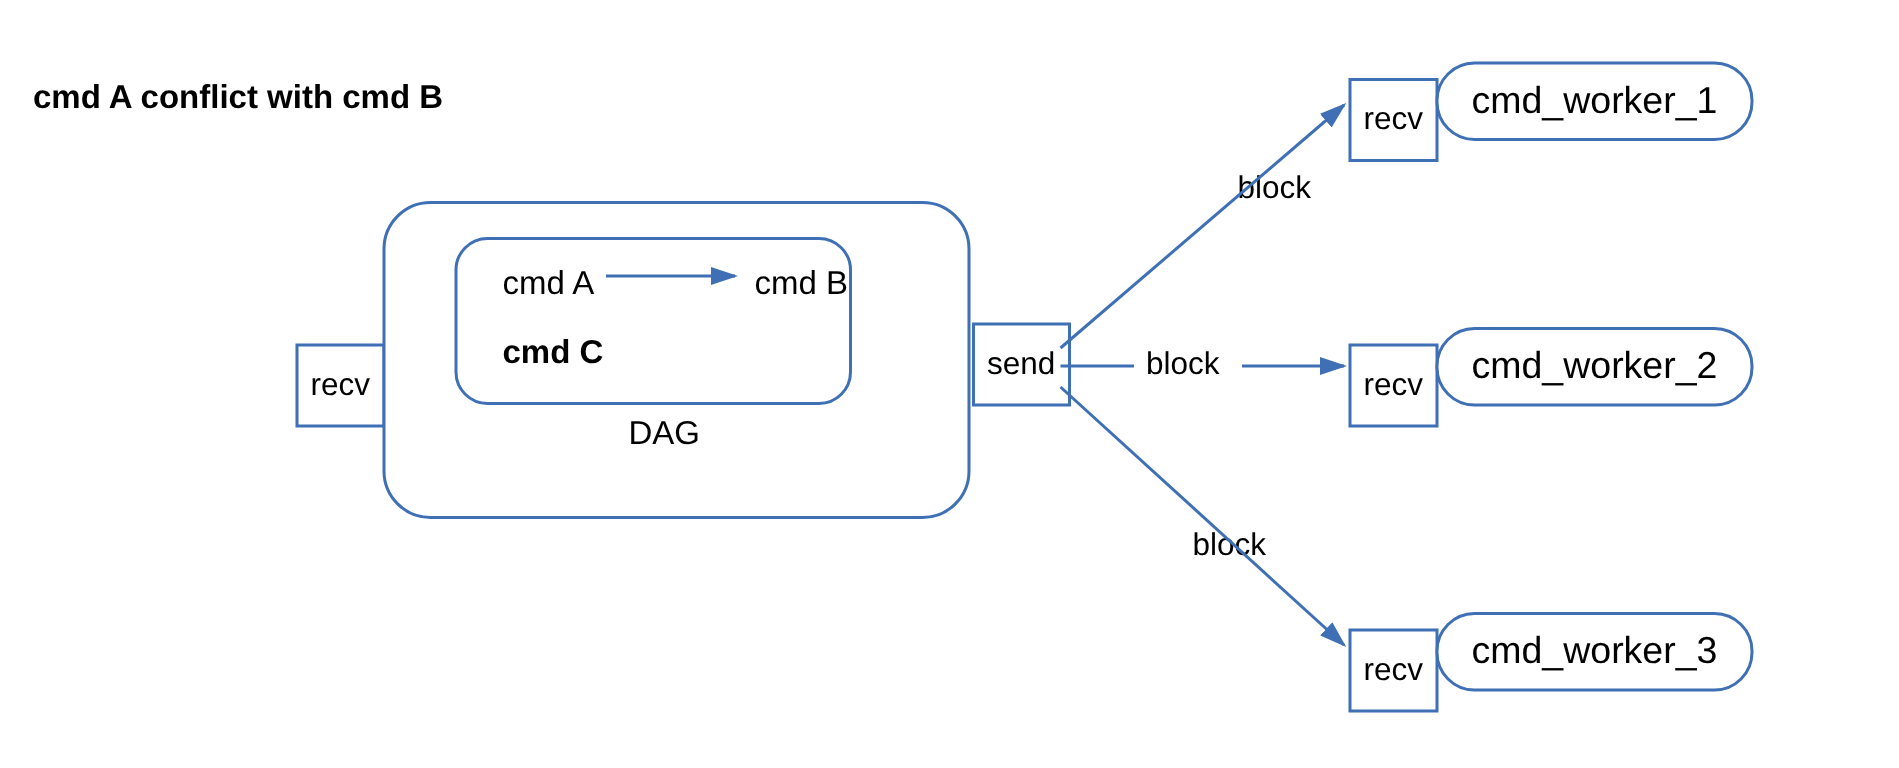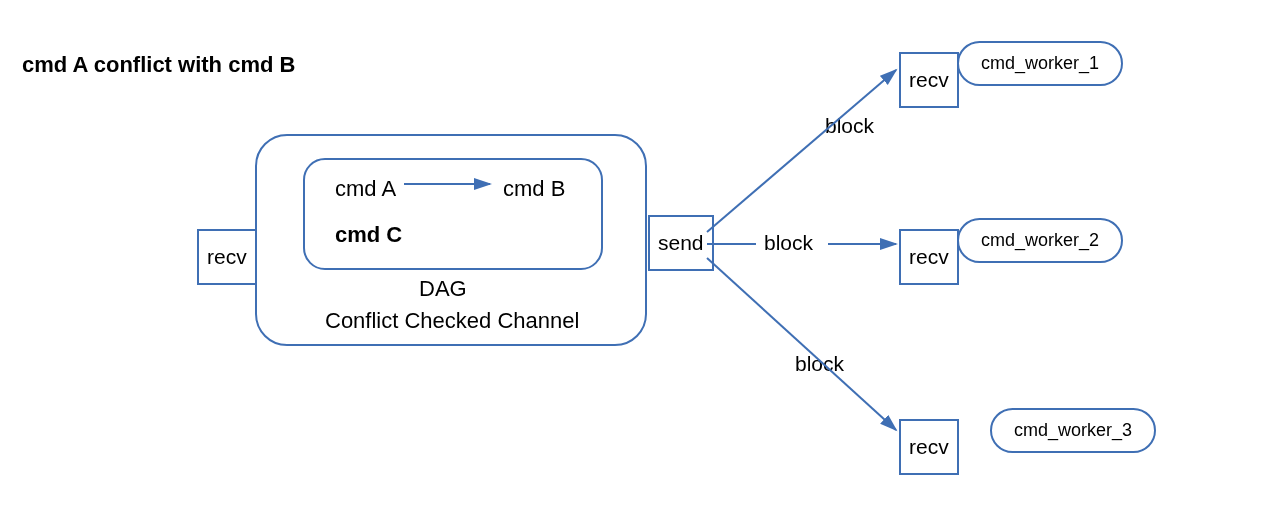--- a/index.html
+++ b/index.html
@@ -32,21 +32,21 @@
       width: 392px;
       height: 212px;
       border: 2px solid #3f6fb4;
       border-radius: 32px;
       background: #fff;
     }
     .dag-box {
       position: absolute;
       left: 46px;
       top: 22px;
-      width: 300px;
+      width: 265px;
       height: 112px;
       border: 2px solid #3f6fb4;
       border-radius: 22px;
     }
     .dag-label {
       position: absolute;
       left: 162px;
       top: 140px;
     }
     .channel-label {
@@ -56,21 +56,21 @@
     }
     .cmd-a { position: absolute; left: 30px; top: 16px; }
     .cmd-b { position: absolute; left: 198px; top: 16px; }
     .cmd-c { position: absolute; left: 30px; top: 62px; font-weight: bold; }
     .worker {
       position: absolute;
       border: 2px solid #3f6fb4;
       border-radius: 26px;
       background: #fff;
       padding: 10px 22px;
-      font-size: 18px;
+      font-size: 25px;
     }
     .block-label {
       position: absolute;
       font-size: 21px;
     }
     svg.overlay {
       position: absolute;
       top: 0; left: 0;
       width: 1266px; height: 512px;
       pointer-events: none;
@@ -83,36 +83,35 @@
 
 <div class="port" style="left:197px; top:229px;">recv</div>
 
 <div class="channel">
   <div class="dag-box">
     <div class="cmd-a">cmd A</div>
     <div class="cmd-b">cmd B</div>
     <div class="cmd-c">cmd C</div>
   </div>
   <div class="dag-label">DAG</div>
-  <div class="channel-label">Conflict Checked Channel</div>
 </div>
 
 <div class="port" style="left:648px; top:215px;">send</div>
 
 <div class="block-label" style="left:825px; top:114px;">block</div>
 <div class="block-label" style="left:764px; top:231px;">block</div>
 <div class="block-label" style="left:795px; top:352px;">block</div>
 
 <div class="port" style="left:899px; top:52px;">recv</div>
 <div class="port" style="left:899px; top:229px;">recv</div>
 <div class="port" style="left:899px; top:419px;">recv</div>
 
 <div class="worker" style="left:957px; top:41px;">cmd_worker_1</div>
 <div class="worker" style="left:957px; top:218px;text-align:right;">cmd_worker_2</div>
-<div class="worker" style="left:957px; top:408px;margin-left:33px;">cmd_worker_3</div>
+<div class="worker" style="left:957px; top:408px;">cmd_worker_3</div>
 
 <svg class="overlay">
   <defs>
     <marker id="ah" markerWidth="10" markerHeight="10" refX="8" refY="3" orient="auto" markerUnits="strokeWidth">
       <path d="M0,0 L9,3 L0,6 Z" fill="#3f6fb4"></path>
     </marker>
   </defs>
 
   <line x1="404" y1="184" x2="490" y2="184" stroke="#3f6fb4" stroke-width="2" marker-end="url(#ah)"></line>
 

